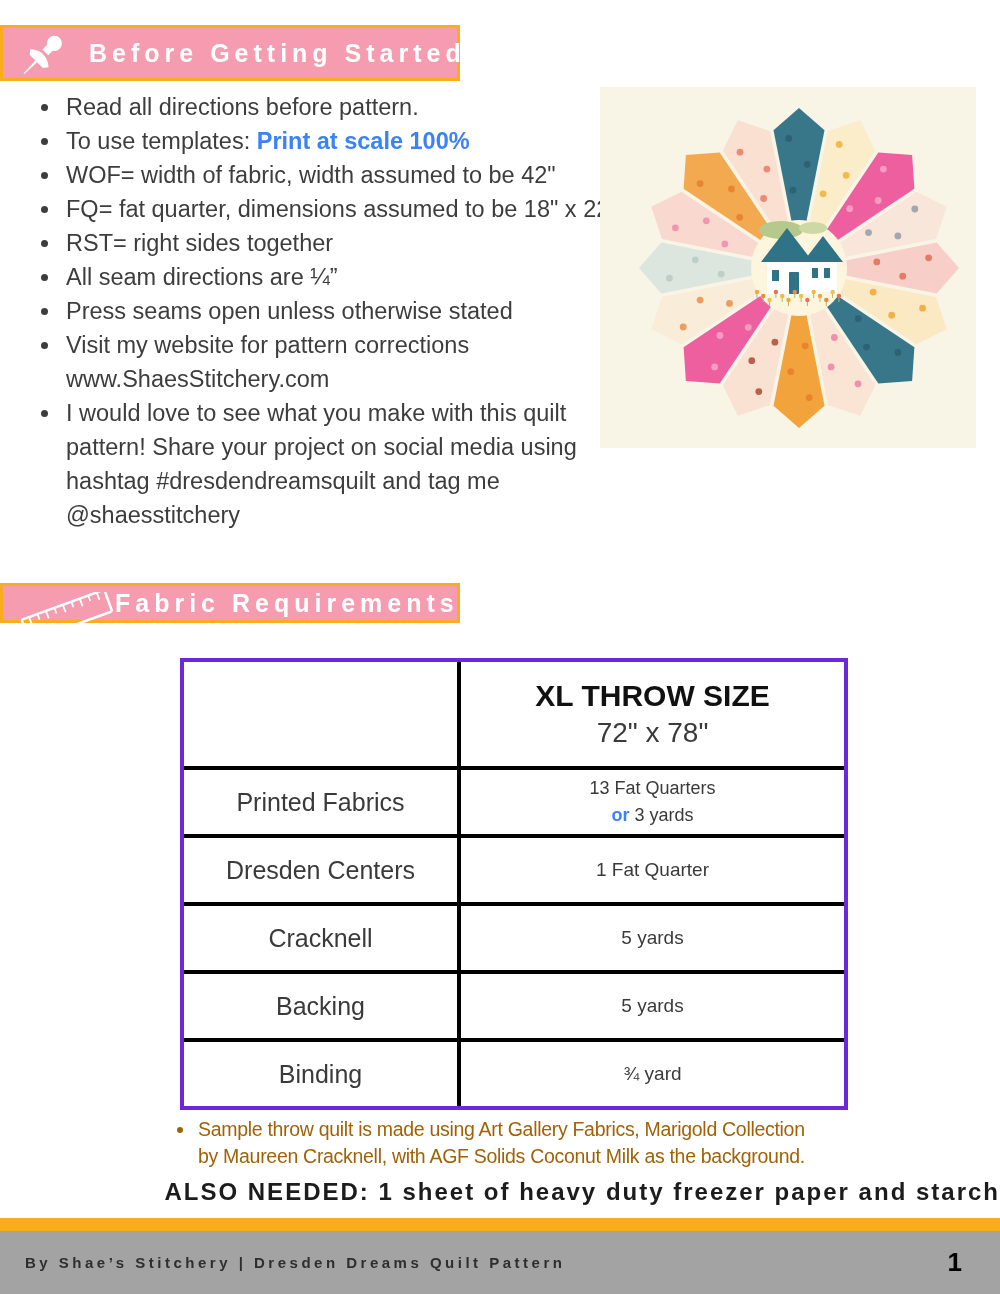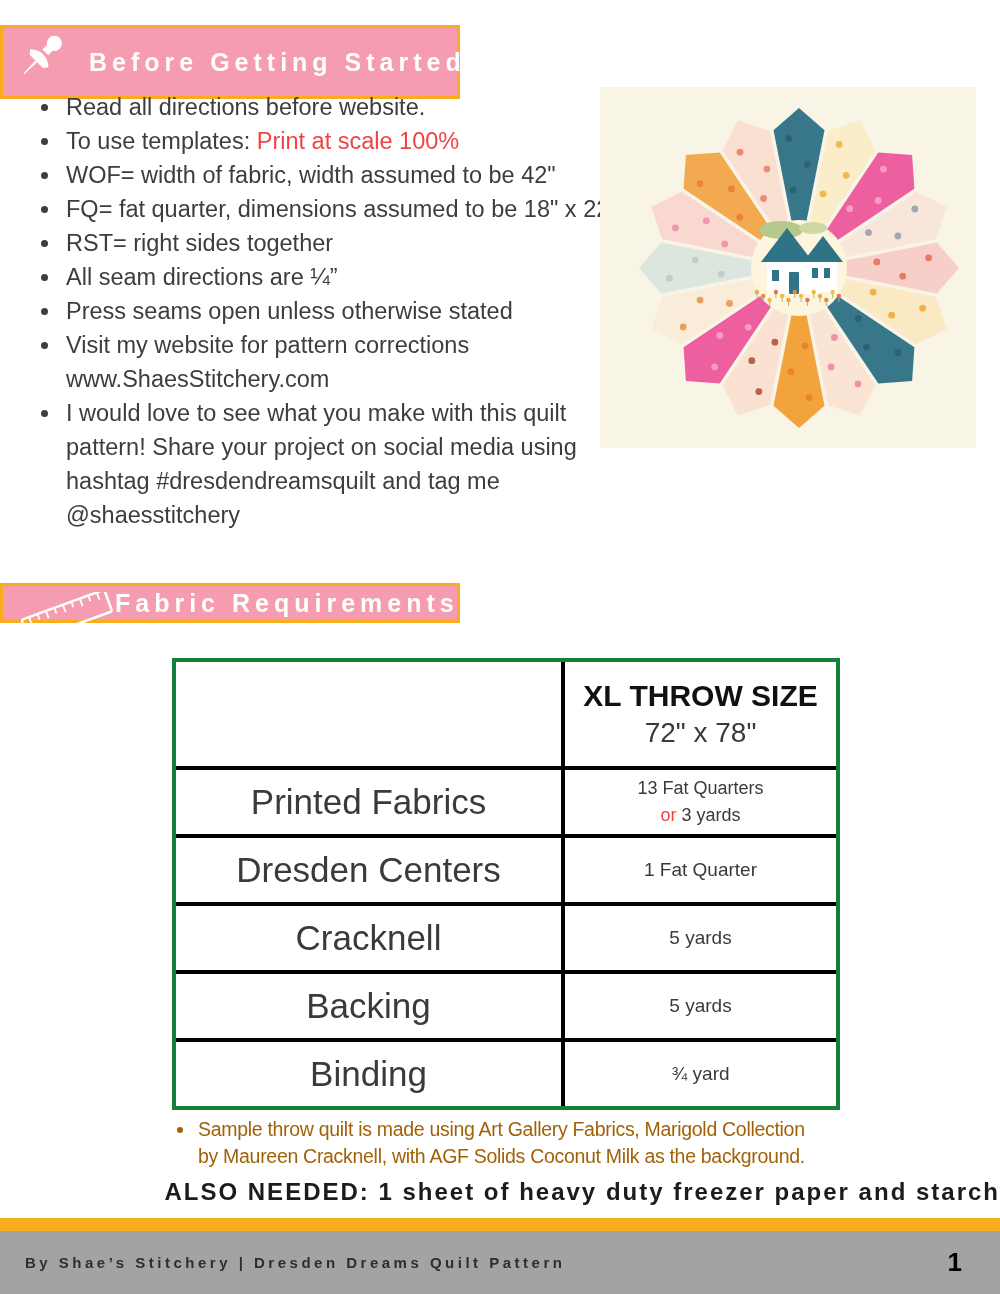--- a/index.html
+++ b/index.html
@@ -2,45 +2,45 @@
 <html><head>
 <meta charset="utf-8">
 <style>
   html,body{margin:0;padding:0;background:#fff;}
   .page{position:relative;width:1000px;height:1294px;background:#ffffff;overflow:hidden;
         font-family:"Liberation Sans", sans-serif;color:#3d3d3d;}
 
   
   .banner{position:absolute;left:0;width:460px;background:#f59cb0;border:3px solid #f8ac1e;
           display:flex;align-items:center;box-sizing:border-box;}
-  .banner-before{top:25px;height:74px;}
+  .banner-before{top:25px;height:56px;}
   .banner-fabric{top:583px;height:40px;}
   .banner-title{color:#ffffff;font-weight:700;font-size:25px;letter-spacing:5px;white-space:nowrap;}
   .banner-before .banner-title{margin-left:86px;}
   .banner-fabric .banner-title{margin-left:112px;}
   .banner-icon{position:absolute;}
   .pin-icon{left:10px;top:2px;}
   .ruler-icon{left:12px;top:6px;}
 
   
   .bullets{position:absolute;left:33px;top:90px;width:558px;margin:0;padding-left:29px;
            font-size:23.5px;line-height:34px;color:#3d3d3d;}
   .bullets li{margin:0;padding-left:4px;}
-  .b{font-weight:400;color:#ef4444;}
+  .b{font-weight:700;color:#3b82f6;}
 
   
   .quilt-panel{position:absolute;left:600px;top:87px;width:376px;height:361px;background:#f8f4e6;}
 
   
-  .req-table{position:absolute;left:172px;top:658px;width:668px;box-sizing:border-box;
-             border:4px solid #15803d;background:#fff;}
+  .req-table{position:absolute;left:180px;top:658px;width:668px;box-sizing:border-box;
+             border:4px solid #6d28d9;background:#fff;}
   .trow{display:flex;border-top:4px solid #000;}
   .trow:first-child{border-top:none;}
-  .tcell-l{width:389px;border-right:4px solid #000;display:flex;align-items:center;
-           justify-content:center;box-sizing:border-box;font-size:35px;color:#3a3a3a;}
+  .tcell-l{width:277px;border-right:4px solid #000;display:flex;align-items:center;
+           justify-content:center;box-sizing:border-box;font-size:25px;color:#3a3a3a;}
   .tcell-r{flex:1;display:flex;flex-direction:column;align-items:center;justify-content:center;}
   .trow-header{height:104px;}
   .trow-data{height:64px;}
   .size-title{font-weight:700;font-size:30px;color:#111;}
   .size-dims{font-size:28px;color:#3a3a3a;margin-top:4px;}
   .val-line{font-size:19px;color:#3a3a3a;line-height:32px;}
   .val-small .val-line{font-size:18px;line-height:27px;}
 
   
   .note{position:absolute;left:168px;top:1116px;width:700px;margin:0;padding-left:28px;
@@ -68,21 +68,21 @@
         <circle cx="24" cy="7" r="6.5"></circle>
         <rect x="20.5" y="11" width="7" height="7"></rect>
         <path d="M13 25 Q24 16 35 25 L32 29 L16 29 Z"></path>
         <path d="M22.9 29 L25.1 29 L24.4 44 L23.6 44 Z"></path>
       </g>
     </svg>
     <span class="banner-title">Before Getting Started</span>
   </div>
 
   <ul class="bullets" id="bullet-list">
-      <li><span>Read all directions before website.</span></li>
+      <li><span>Read all directions before pattern.</span></li>
       <li><span>To use templates: </span><span class="b">Print at scale 100%</span></li>
       <li><span>WOF= width of fabric, width assumed to be 42"</span></li>
       <li><span>FQ= fat quarter, dimensions assumed to be 18" x 22"</span></li>
       <li><span>RST= right sides together</span></li>
       <li><span>All seam directions are ¼”</span></li>
       <li><span>Press seams open unless otherwise stated</span></li>
       <li><span>Visit my website for pattern corrections www.ShaesStitchery.com</span></li>
       <li><span>I would love to see what you make with this quilt pattern! Share your project on social media using hashtag #dresdendreamsquilt and tag me @shaesstitchery</span></li>
     </ul>
 

